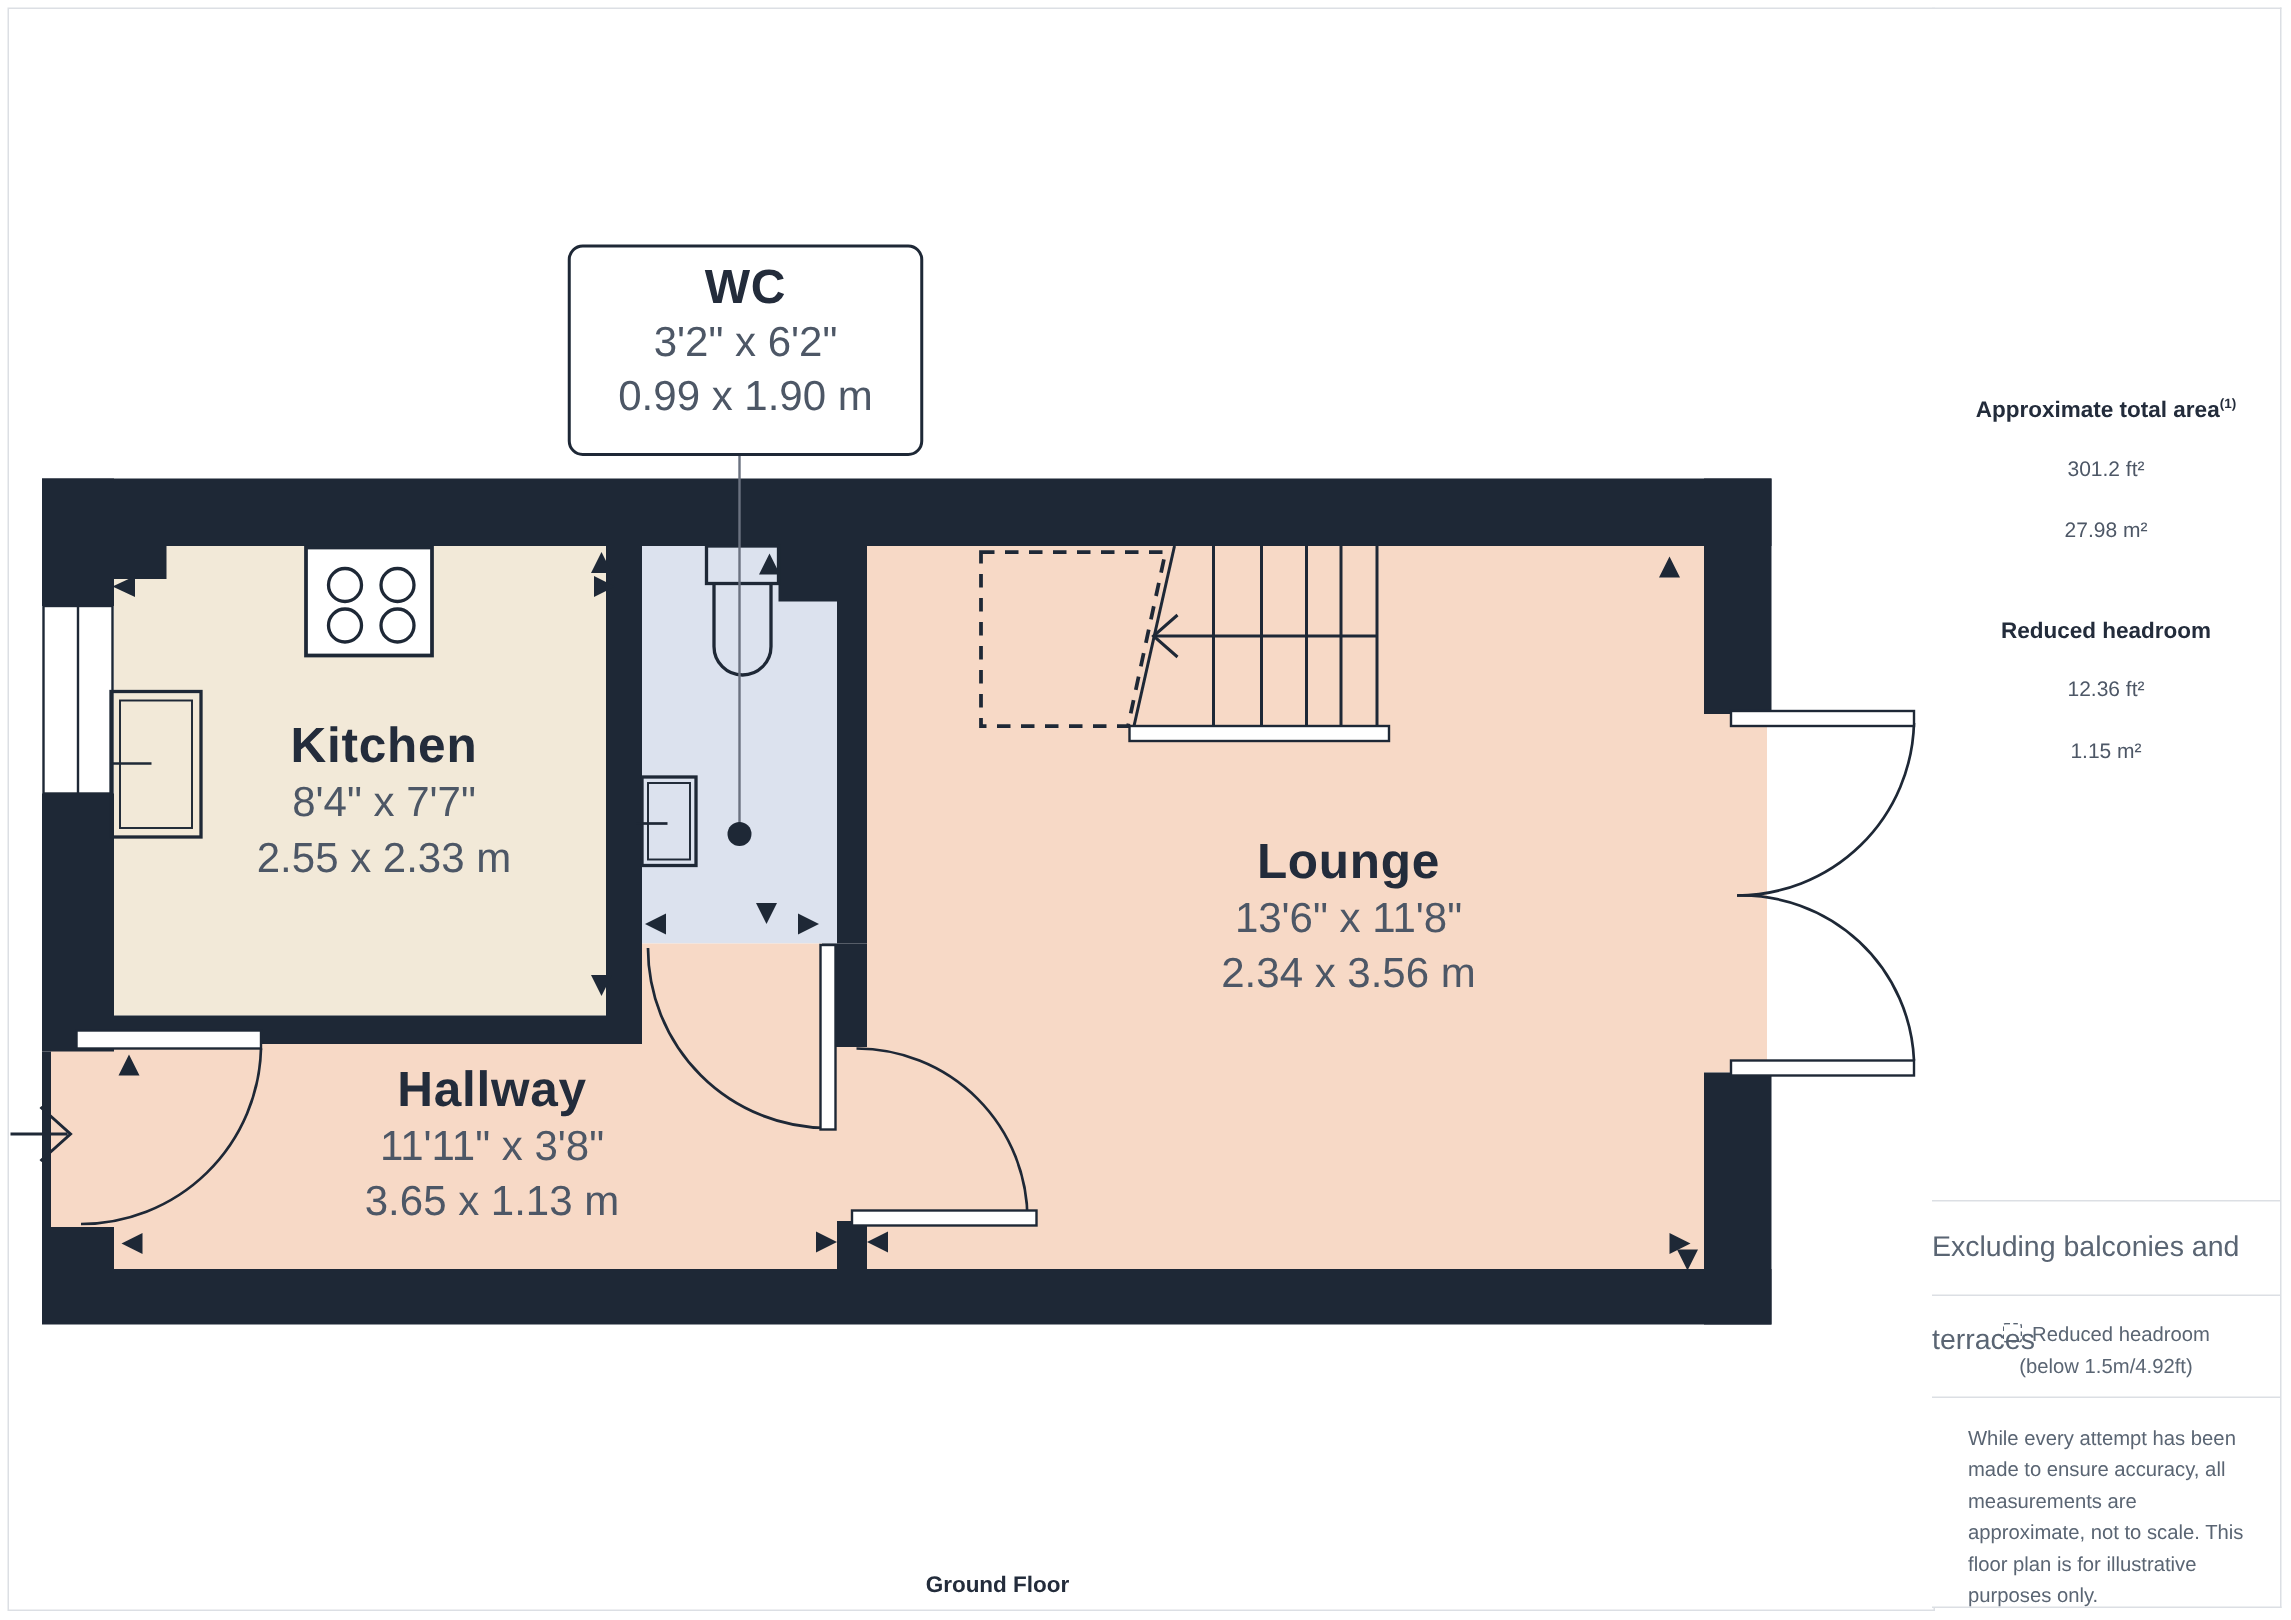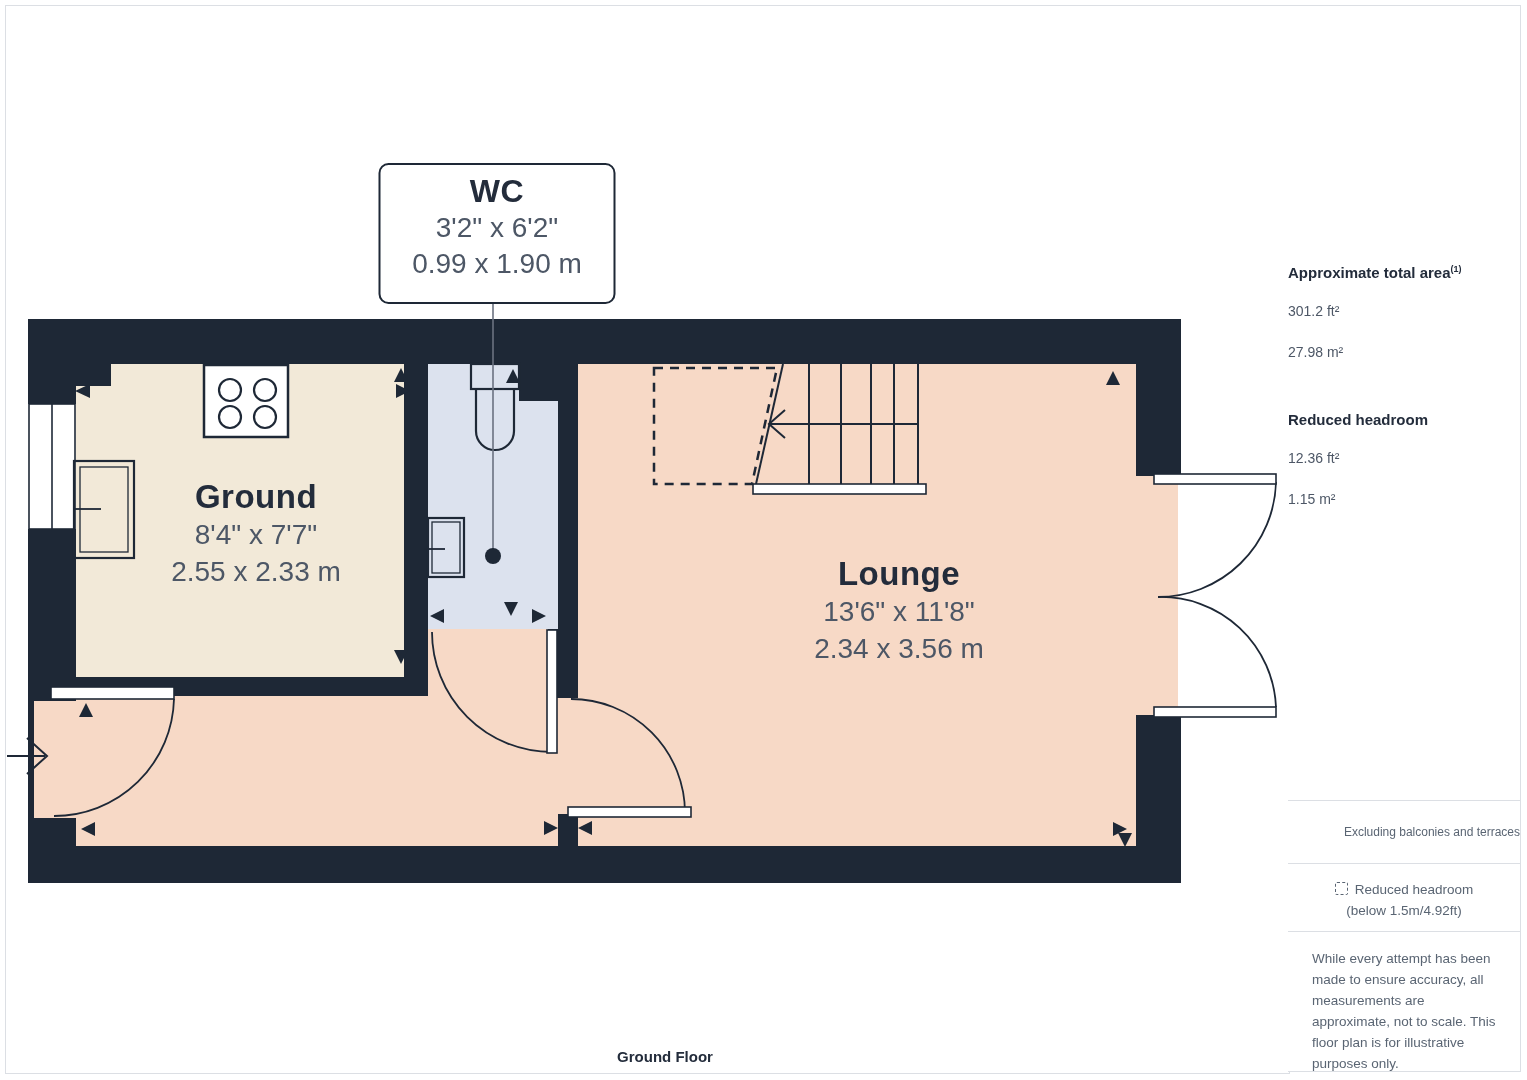--- a/index.html
+++ b/index.html
@@ -32,27 +32,27 @@
   .callout{position:absolute;left:491px;top:157px;width:233px;height:137px;transform:translateX(-50%);
            background:#fff;border:2px solid var(--wall);border-radius:10px;text-align:center;z-index:3;}
   .callout .room-name{font-size:32px;margin-top:8px;}
   .callout .room-dim{font-size:28px;line-height:36px;}
   .floor-label{position:absolute;left:647px;top:1042px;transform:translateX(-50%);
                font-size:15px;font-weight:bold;color:var(--roomname);margin-left:12px;}
 
   
   .sidebar{position:absolute;left:1288px;top:5px;width:233px;height:1067px;background:#fff;
            border:1px solid var(--border);border-left:none;box-sizing:border-box;color:var(--sbtext);}
-  .sb-main{height:794px;box-sizing:border-box;padding-top:258px;}
+  .sb-main{height:794px;box-sizing:border-box;padding-top:258px;text-align:center;}
   .sb-block h3{margin:0 0 9px 0;font-size:15px;font-weight:bold;color:var(--roomname);}
   .sb-block h3 sup{font-size:9px;}
   .sb-val{font-size:14px;color:var(--dimtext);line-height:22px;margin-top:19px;}
   .sb-block + .sb-block{margin-top:48px;}
   .sb-note{height:63px;box-sizing:border-box;border-top:1px solid var(--border);
-           font-size:12px;text-align:right;line-height:62px;}
+           font-size:19px;text-align:left;line-height:62px;}
   .sb-legend{height:68px;box-sizing:border-box;border-top:1px solid var(--border);
              font-size:13.5px;text-align:center;padding-top:15px;line-height:21px;}
   .dash-icon{display:inline-block;width:11px;height:11px;border:1.5px dashed var(--sbtext);
              border-radius:2px;margin-right:7px;vertical-align:-1px;}
   .sb-disclaimer{box-sizing:border-box;border-top:1px solid var(--border);
                  padding:17px 24px 0 24px;font-size:13.5px;line-height:1.55;text-align:left;}
   .sb-disclaimer p{margin:0;}
 </style>
 </head>
 <body>
@@ -164,23 +164,28 @@
       </g>
     </svg>
 
     <div class="callout">
       <div class="room-name">WC</div>
       <div class="room-dim">3'2" x 6'2"</div>
       <div class="room-dim">0.99 x 1.90 m</div>
     </div>
 
     <div class="room-label" style="left:250px;top:472px;">
-      <div class="room-name">Ground</div>
+      <div class="room-name">Kitchen</div>
       <div class="room-dim">8'4" x 7'7"</div>
       <div class="room-dim">2.55 x 2.33 m</div>
+    </div>
+    <div class="room-label" style="left:322px;top:701px;">
+      <div class="room-name">Hallway</div>
+      <div class="room-dim">11'11" x 3'8"</div>
+      <div class="room-dim">3.65 x 1.13 m</div>
     </div>
     <div class="room-label" style="left:893px;top:549px;">
       <div class="room-name">Lounge</div>
       <div class="room-dim">13'6" x 11'8"</div>
       <div class="room-dim">2.34 x 3.56 m</div>
     </div>
 
     <div class="floor-label">Ground Floor</div>
   </div>
 

